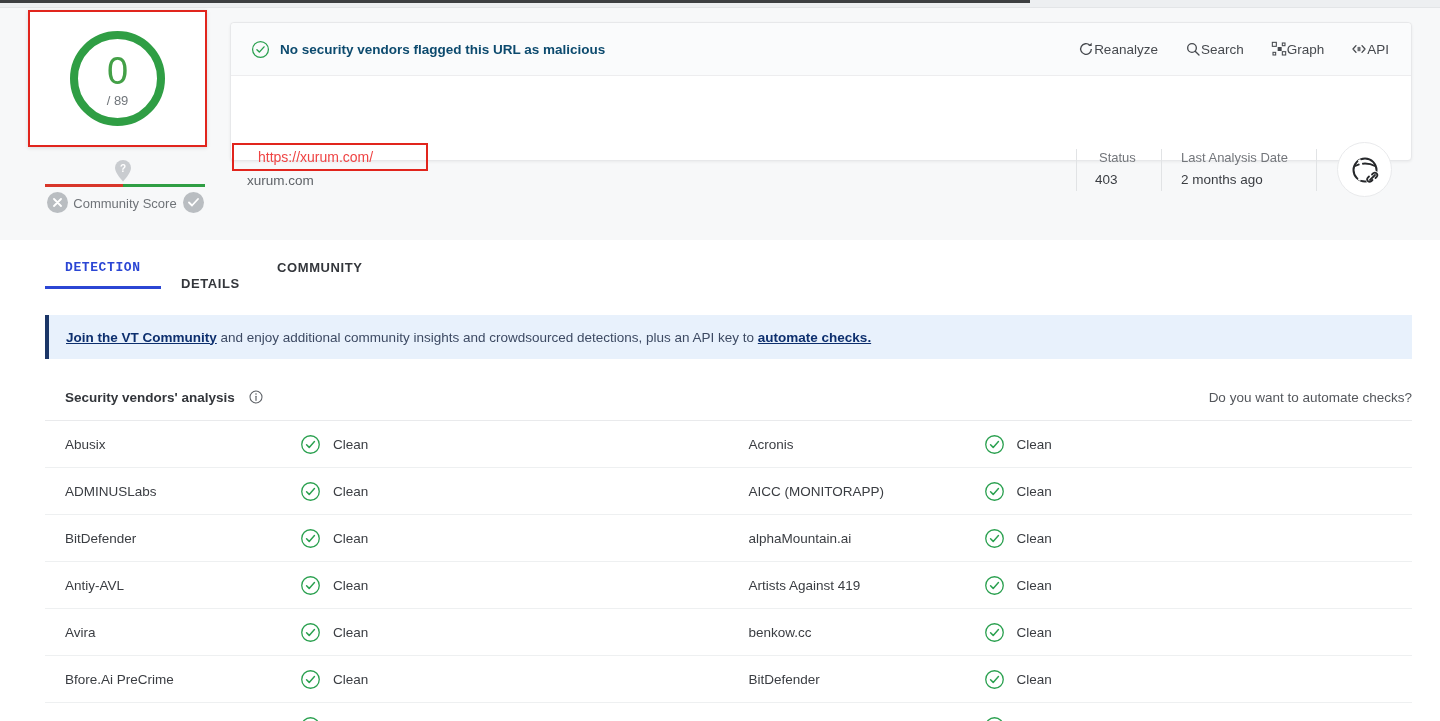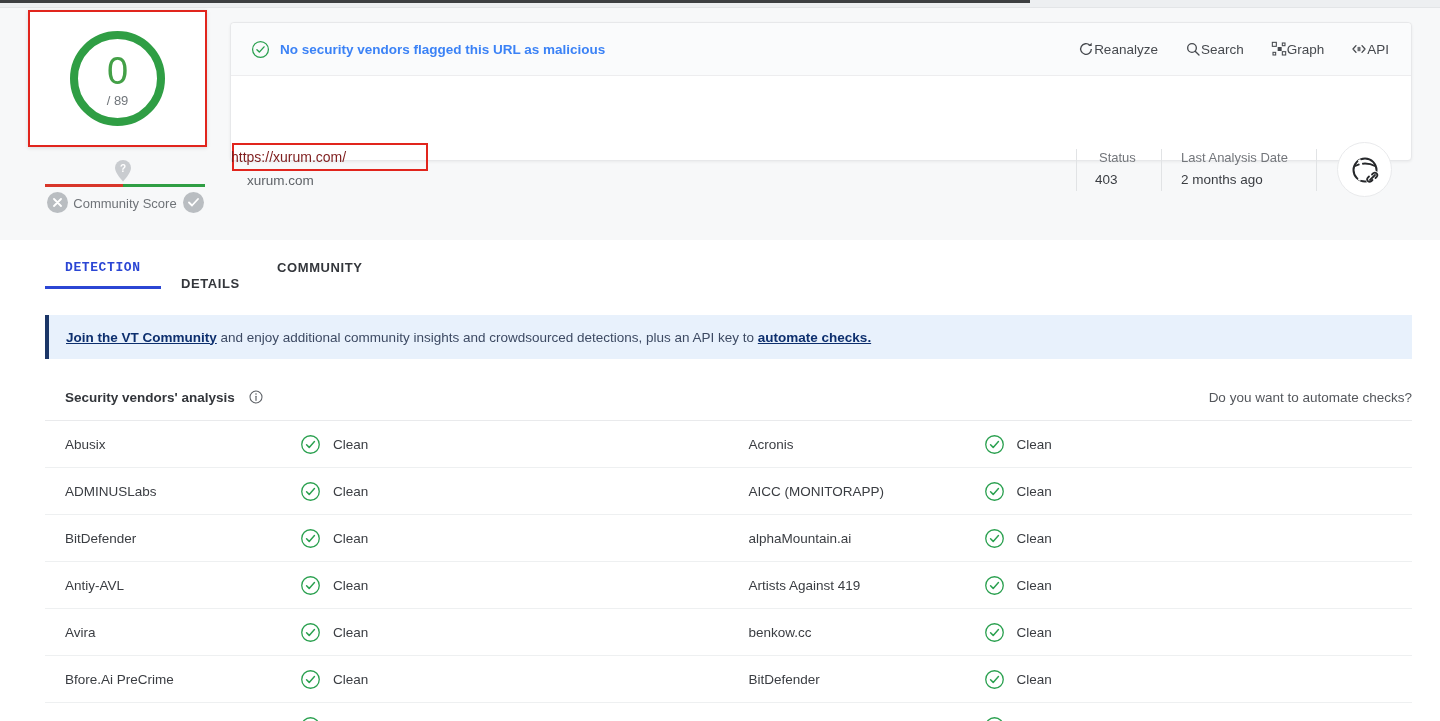--- a/index.html
+++ b/index.html
@@ -29,26 +29,26 @@
                display:flex; align-items:center; justify-content:center; }
   .cs-x { left:47px; } .cs-check { left:183px; }
   .cs-label { position:absolute; left:45px; top:193px; width:160px; text-align:center; font-size:13px; color:#6f7378; line-height:21px; }
 
   
   .header-card { position:absolute; left:230px; top:22px; width:1182px; height:139px; background:#fff;
                  border:1px solid #e7e8ea; border-radius:4px; box-shadow:0 1px 3px rgba(0,0,0,.06); }
   .hc-banner { height:53px; background:#fafbfc; border-bottom:1px solid #ededef; border-radius:4px 4px 0 0;
                display:flex; align-items:center; justify-content:space-between; padding:0 22px 0 20px; }
   .hc-banner-left { display:flex; align-items:center; gap:10px; }
-  .hc-banner-text { font-size:13.5px; font-weight:bold; color:#3b82f6; }
+  .hc-banner-text { font-size:13.5px; font-weight:bold; color:#0c4a6e; }
   .toolbar { display:flex; align-items:center; gap:27px; }
   .tb-btn { display:flex; align-items:center; font-size:13.5px; color:#46494e; cursor:pointer; }
   .hc-body { position:relative; height:85px; }
   .url-box { position:absolute; left:1px; top:67px; width:196px; height:28px; border:2px solid #e1251d; }
-  .url-line { position:absolute; left:0; top:73px; font-size:14px; color:#7f1d1d; }
+  .url-line { position:absolute; left:27px; top:73px; font-size:14px; color:#ef4444; }
   .domain-line { position:absolute; left:16px; top:97px; font-size:13.5px; color:#5f6368; }
   .vsep { position:absolute; top:73px; width:1px; height:42px; background:#e1e3e5; }
   .meta-label { position:absolute; font-size:13px; color:#73767b; }
   .meta-value { position:absolute; font-size:13.5px; color:#3a3d42; }
   .globe-wrap { position:absolute; left:1106px; top:66px; width:55px; height:55px; border:1px solid #e9eaec;
                 border-radius:50%; background:#fff; display:flex; align-items:center; justify-content:center; }
 
   
   .tab { position:absolute; top:260px; font-size:13px; font-weight:bold; letter-spacing:.6px; color:#33363b; cursor:pointer; }
   .tab-active { color:#2b46d4; }

